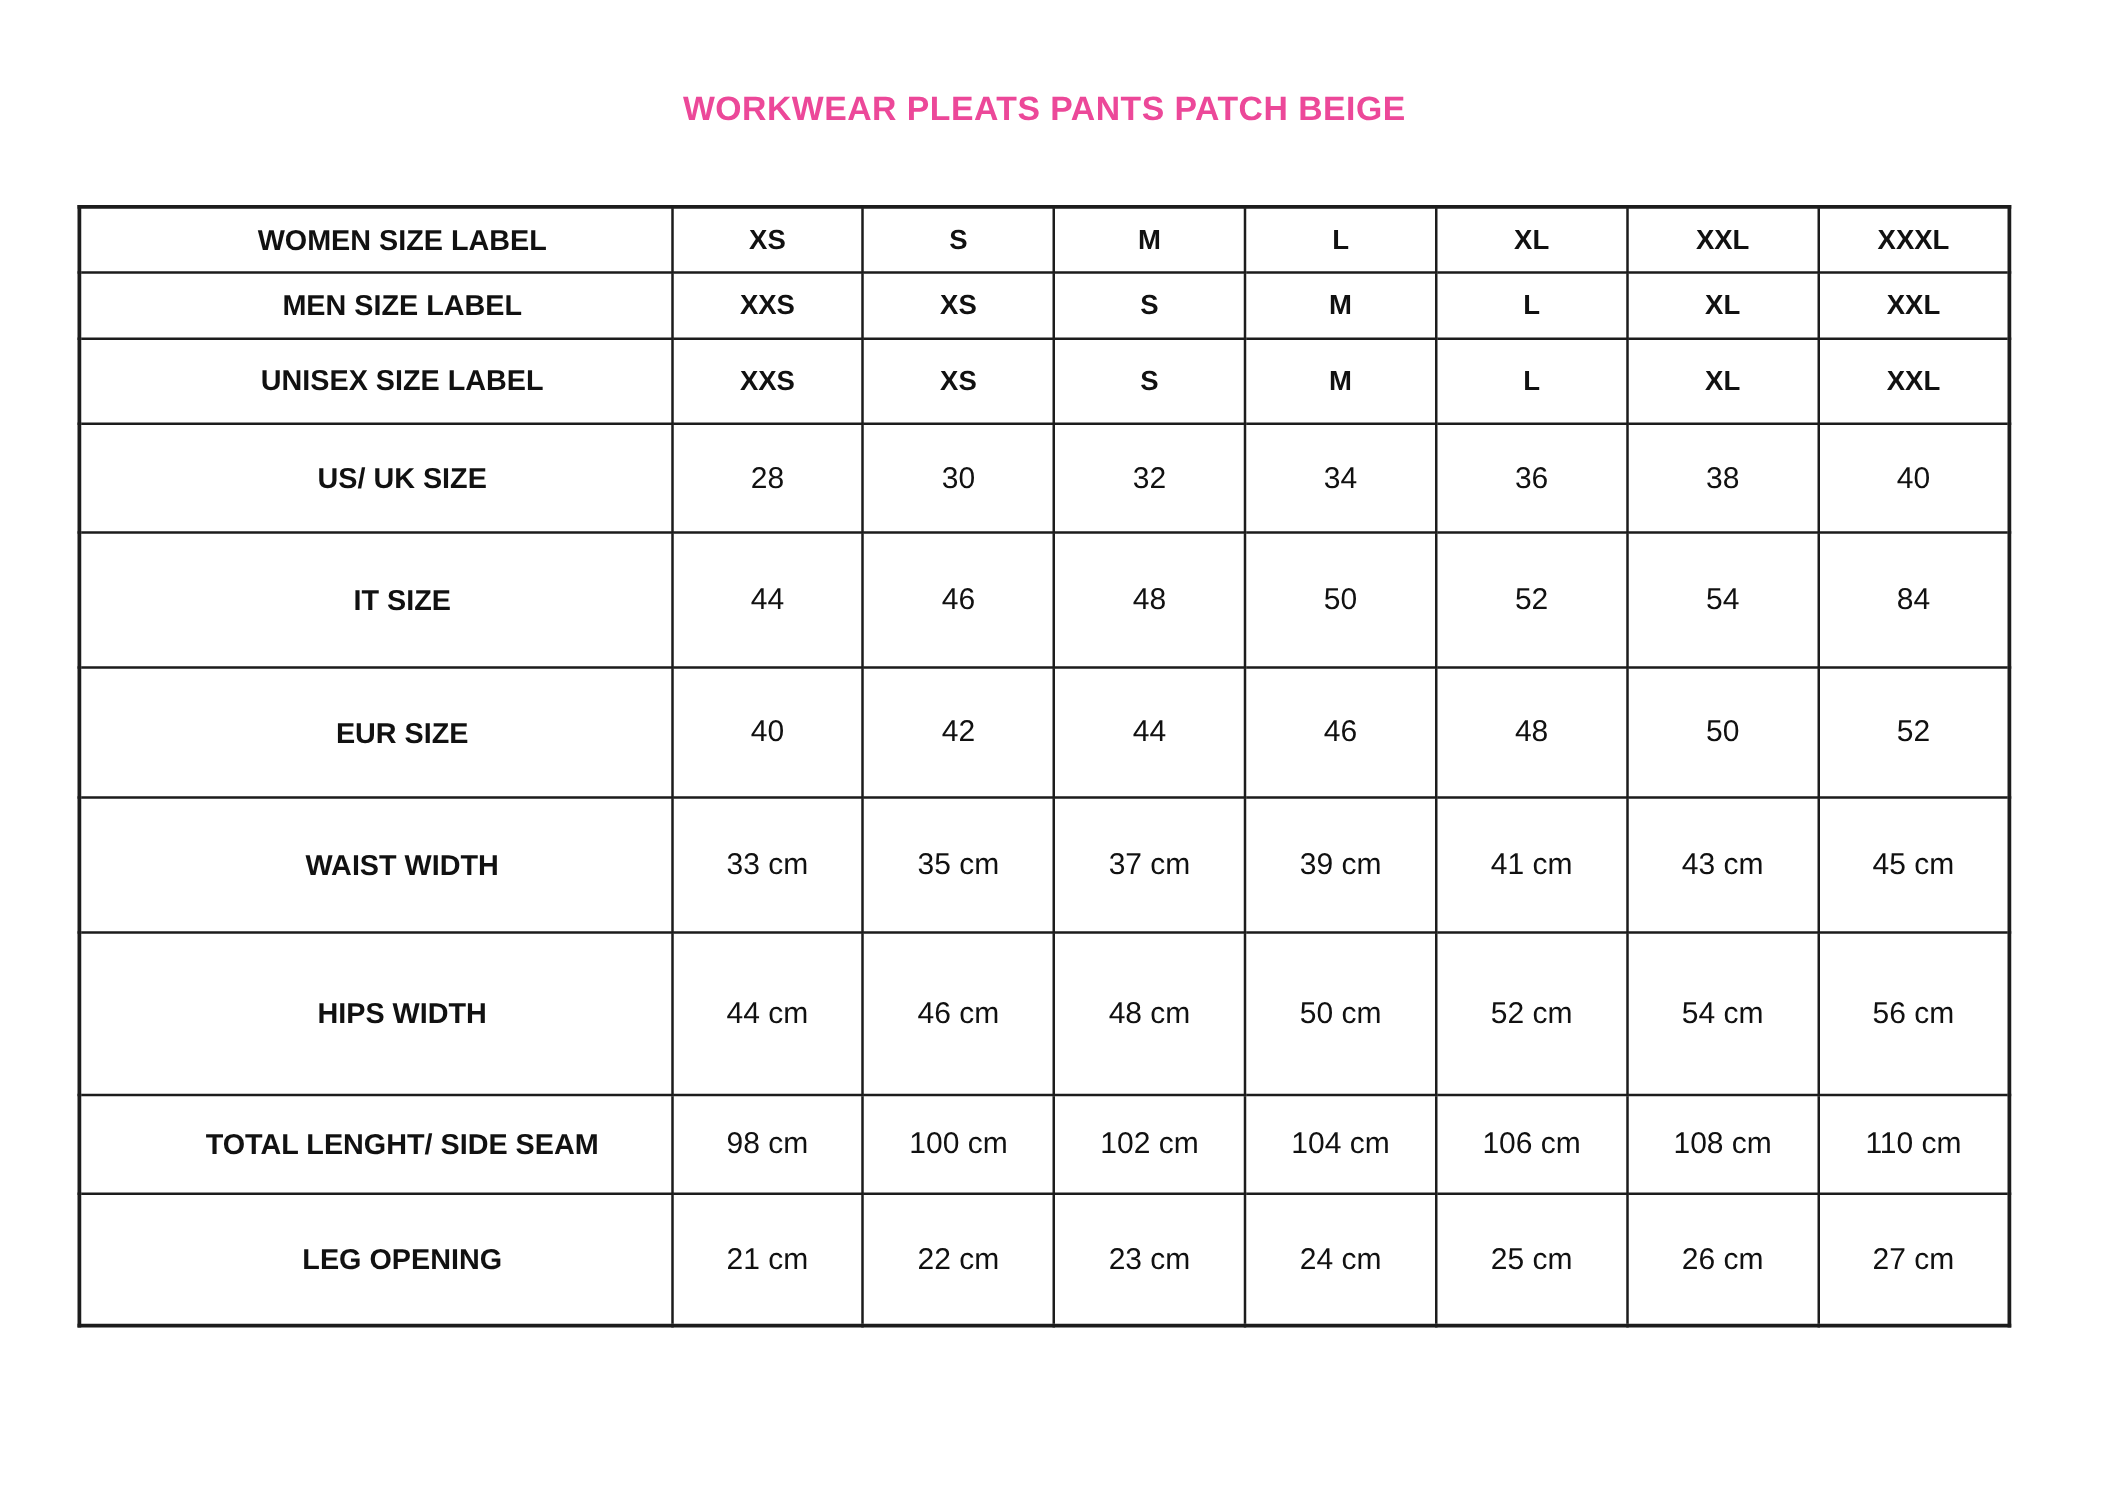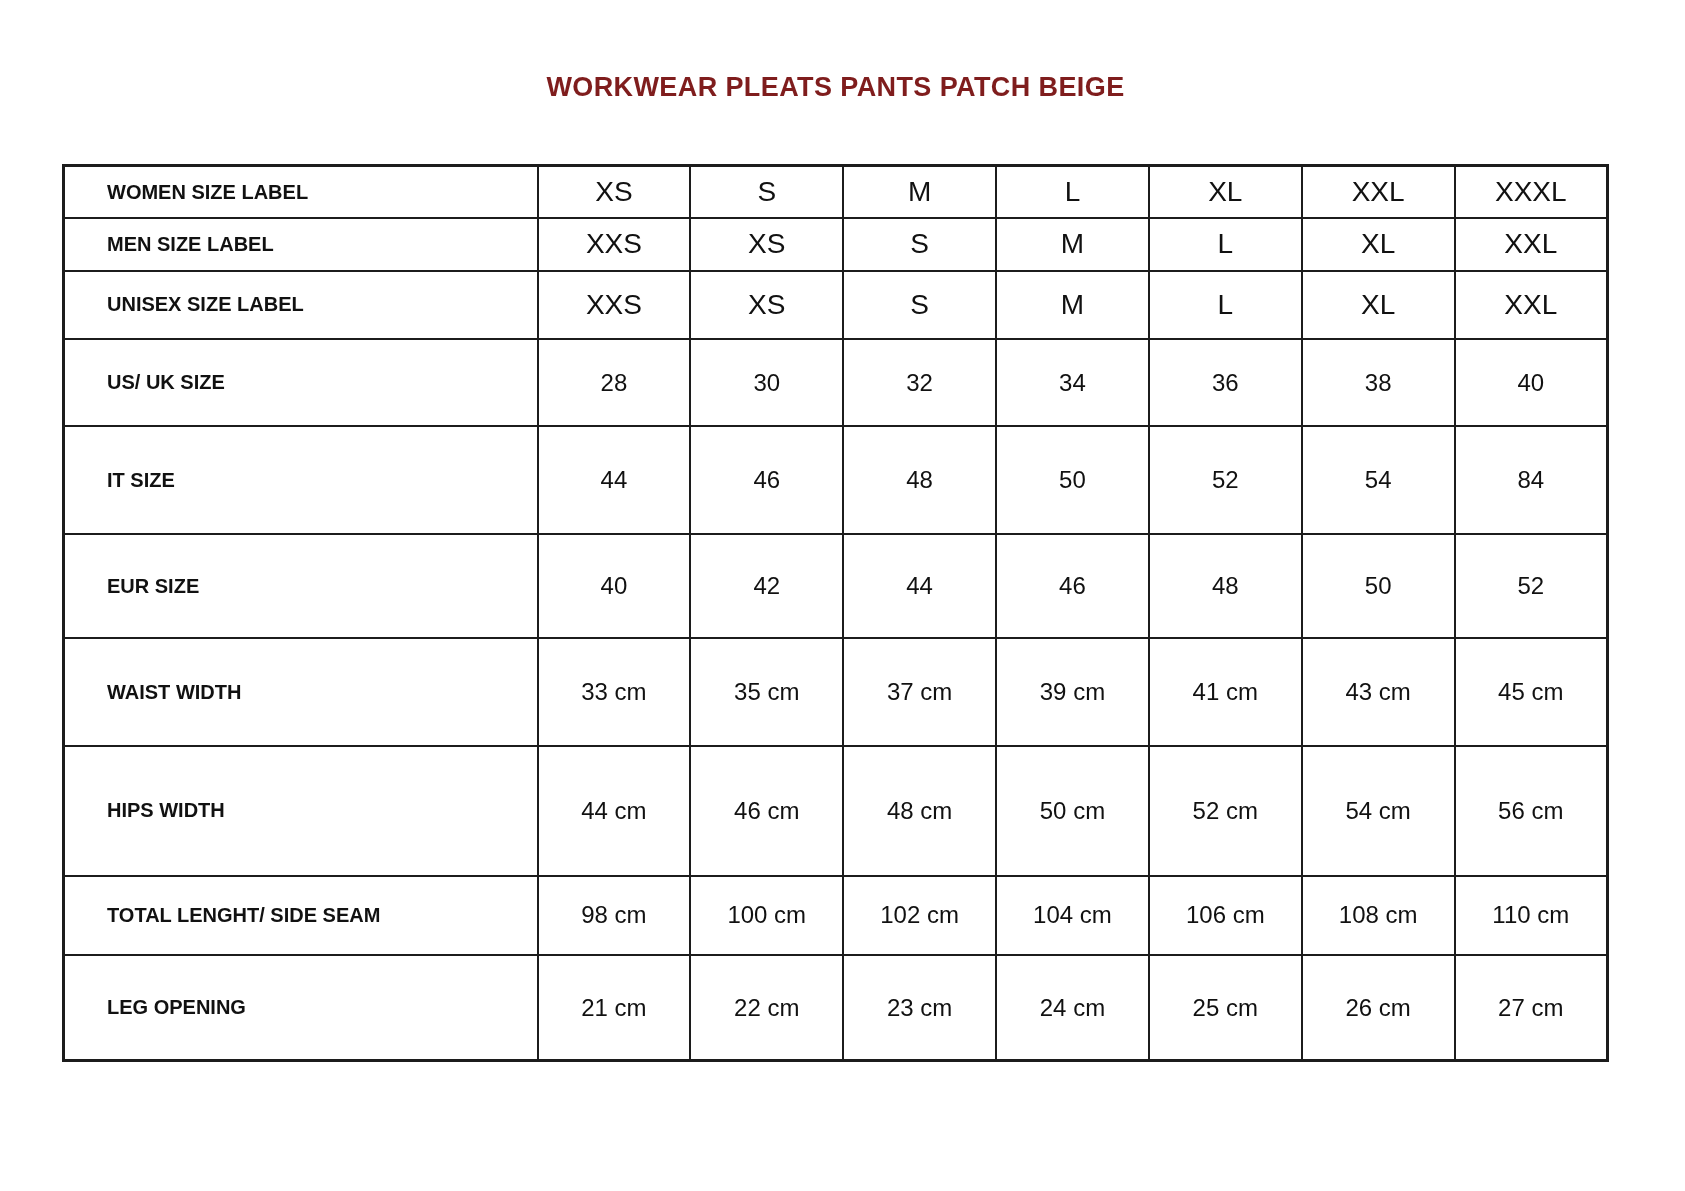--- a/index.html
+++ b/index.html
@@ -15,21 +15,21 @@
   .page-title {
     position: absolute;
     left: 62px;
     top: 72px;
     width: 1547px;
     margin: 0;
     text-align: center;
     font-size: 27px;
     font-weight: bold;
     letter-spacing: 0.4px;
-    color: #7f1d1d;
+    color: #ec4899;
   }
   table.size-chart {
     position: absolute;
     left: 62px;
     top: 164px;
     width: 1547px;
     height: 898px;
     border-collapse: collapse;
     table-layout: fixed;
     border: 3px solid #1c1c1c;
@@ -37,35 +37,35 @@
   }
   .size-chart col.col-label { width: 474px; }
   .size-chart th,
   .size-chart td {
     border: 2px solid #1c1c1c;
     padding: 0;
     vertical-align: middle;
     background: #ffffff;
   }
   .size-chart th {
-    text-align: left;
+    text-align: center;
     padding-left: 42px;
-    font-size: 20px;
+    font-size: 23px;
     font-weight: bold;
     white-space: nowrap;
   }
   .size-chart td {
     text-align: center;
     font-size: 24px;
     font-weight: normal;
     white-space: nowrap;
   }
   .size-chart tr.label-row td {
-    font-size: 28px;
-    font-weight: normal;
+    font-size: 22px;
+    font-weight: bold;
   }
   
   .h52  { height: 52px; }
   .h54  { height: 68px; }
   .h103 { height: 103px; }
   .h104 { height: 104px; }
   .h105 { height: 128px; }
   .h106 { height: 86px; }
   .h107 { height: 107px; }
   .h108 { height: 79px; }

